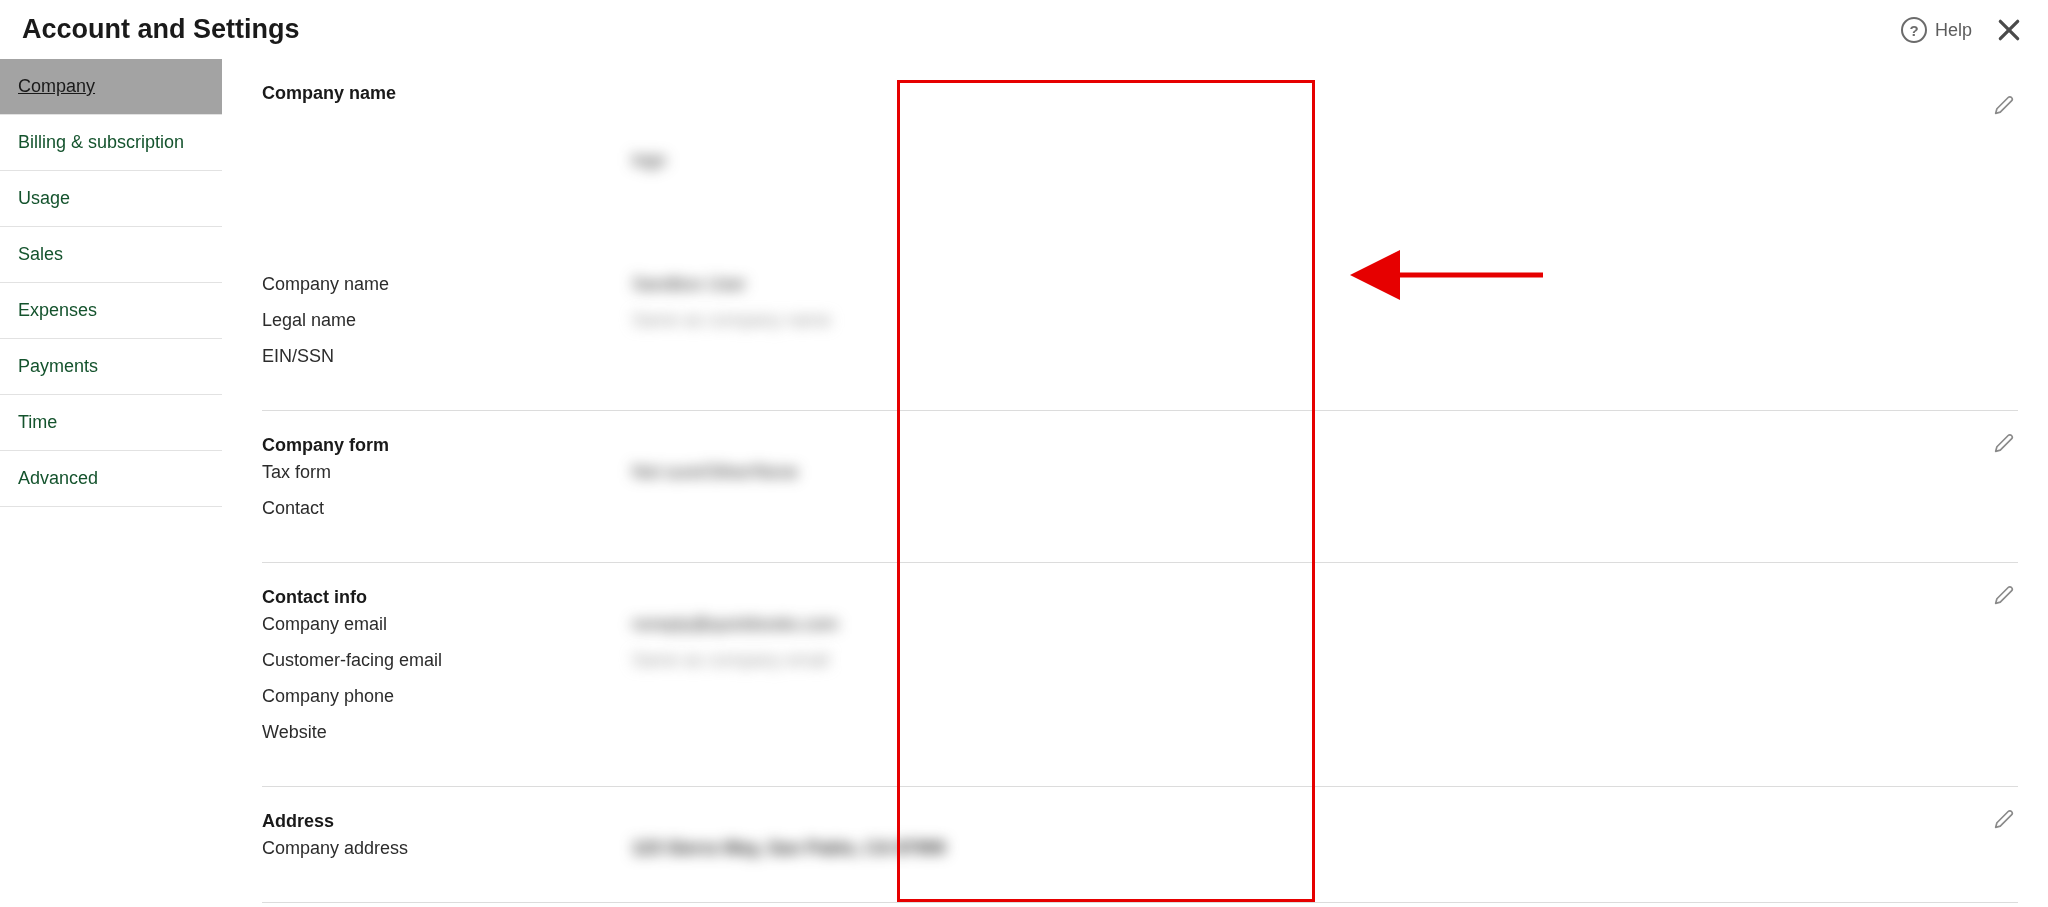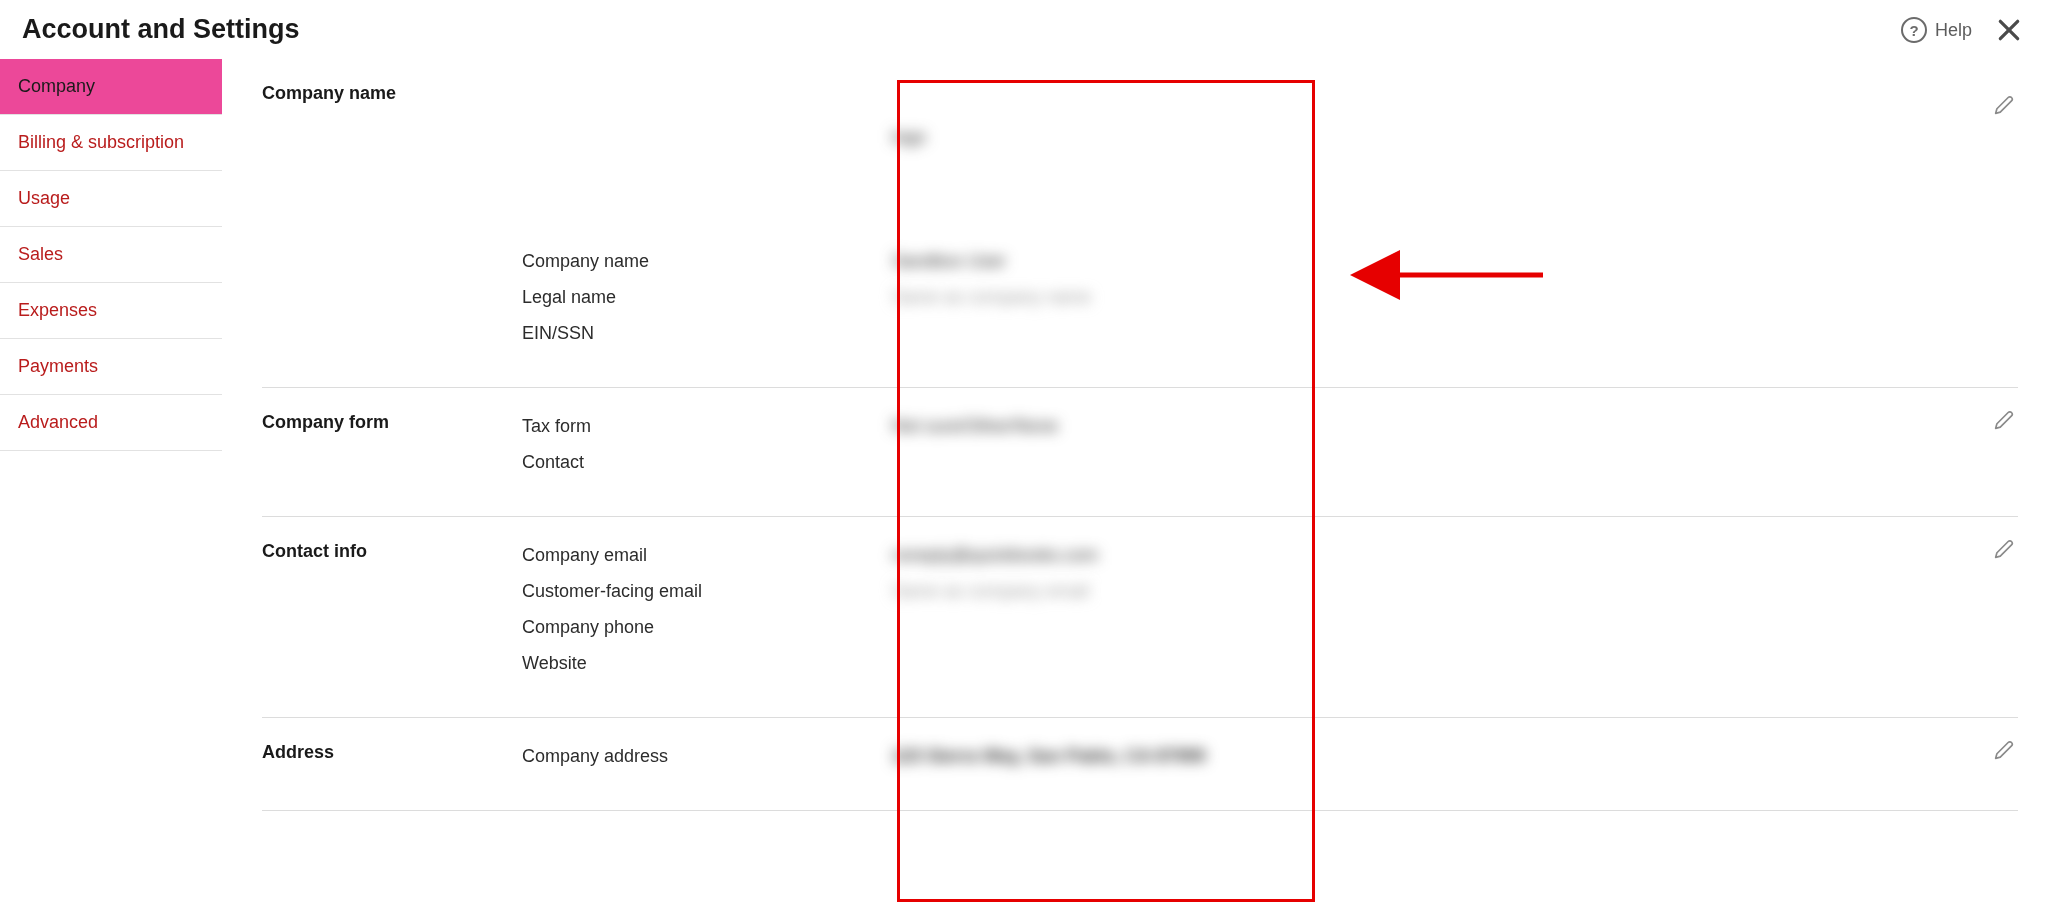--- a/index.html
+++ b/index.html
@@ -65,37 +65,39 @@
       display: flex;
       align-items: flex-start;
     }
     .sidebar {
       width: 222px;
       flex-shrink: 0;
     }
     .sidebar-item {
       padding: 17px 18px;
       font-size: 18px;
-      color: #b91c1c;
+      color: #14532d;
       border-bottom: 1px solid #e2e2e2;
       cursor: pointer;
     }
     .sidebar-item.active {
-      background: #ec4899;
-      color: #1a1a1a;
+      background: #a3a3a3;
+      color: #1a1a1a;
+      text-decoration: underline;
     }
     .main {
       flex: 1;
       padding: 22px 30px 0 40px;
     }
     .section {
       border-bottom: 1px solid #dcdcdc;
       padding: 6px 0 28px 0;
       position: relative;
       display: flex;
+      flex-direction: column;
     }
     .section + .section { padding-top: 22px; }
     .section:first-of-type { padding-top: 0; }
     .section-name {
       width: 260px;
       flex-shrink: 0;
       font-size: 18px;
       font-weight: 600;
       color: #1a1a1a;
       padding-top: 2px;
@@ -176,20 +178,21 @@
 </div>
 
 <div class="layout">
   <div class="sidebar">
     <div class="sidebar-item active"><span>Company</span></div>
     <div class="sidebar-item"><span>Billing &amp; subscription</span></div>
     <div class="sidebar-item"><span>Usage</span></div>
     <div class="sidebar-item"><span>Sales</span></div>
     <div class="sidebar-item"><span>Expenses</span></div>
     <div class="sidebar-item"><span>Payments</span></div>
+    <div class="sidebar-item"><span>Time</span></div>
     <div class="sidebar-item"><span>Advanced</span></div>
   </div>
 
   <div class="main">
 
     <div class="section">
       <div class="section-name">Company name</div>
       <div class="fields">
         <div class="logo-spacer">
           <div class="field-row" style="margin-top:46px;">

